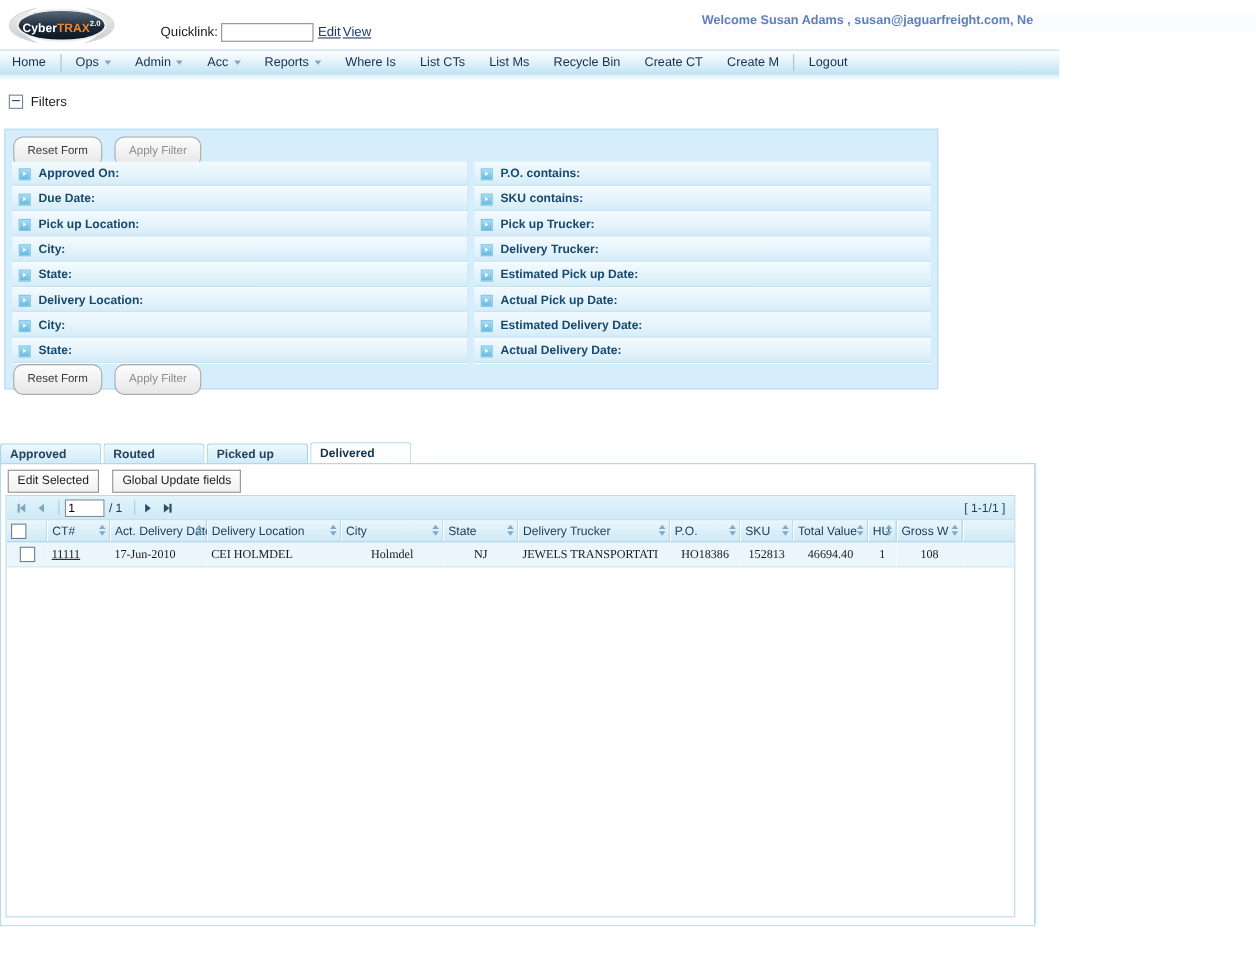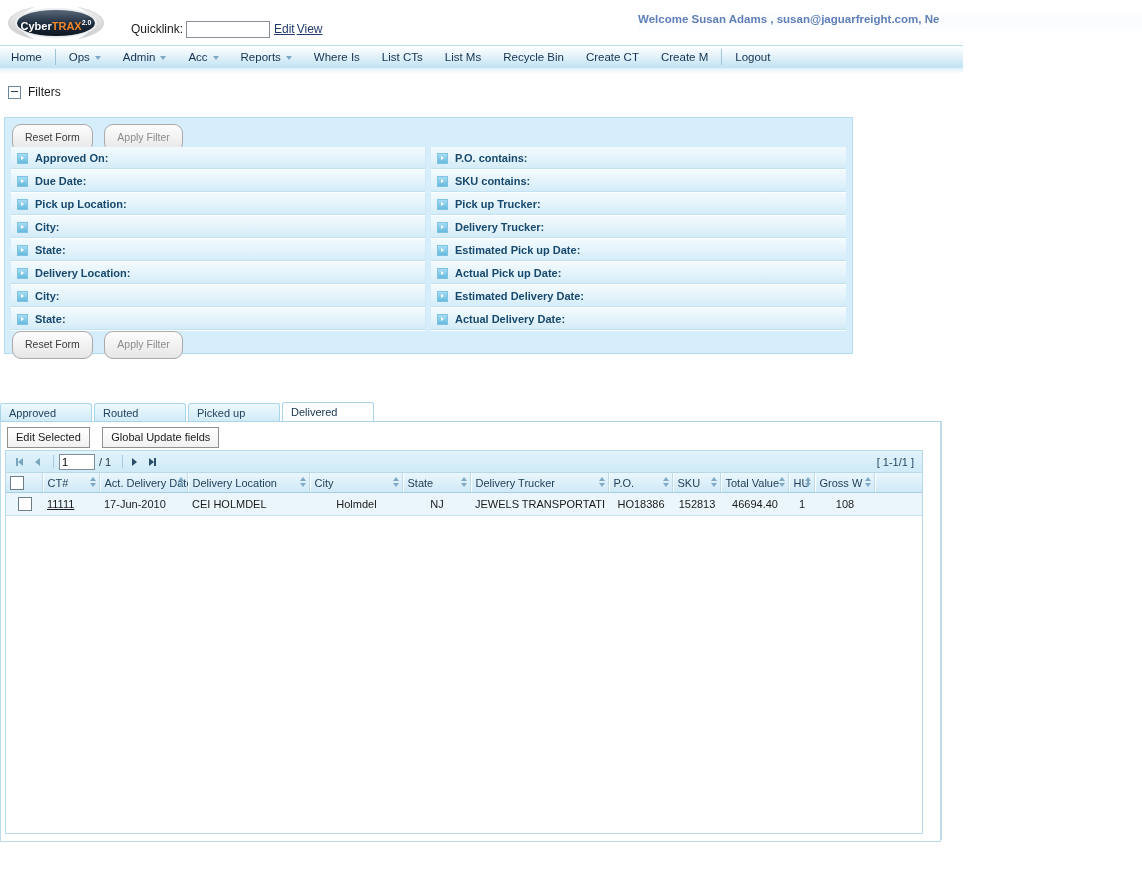--- a/index.html
+++ b/index.html
@@ -41,21 +41,21 @@
   #logo .txt {
     position: absolute; left: 0; top: 0; width: 78px; height: 26px;
     line-height: 26px; text-align: center;
     font-size: 11px; font-weight: bold; color: #ffffff;
     white-space: nowrap;
   }
   #logo .txt .trax { color: #f0862a; }
   #logo .txt .ver { font-size: 7px; vertical-align: super; color: #ffffff; }
 
   #quicklink {
-    position: absolute; left: 131px; top: 21px;
+    position: absolute; left: 146px; top: 21px;
     font-size: 12px; color: #222;
     white-space: nowrap;
   }
   #quicklink .ql-label { font-size: 12px; color: #1a1a1a; }
   #quicklink input {
     width: 78px; height: 15px;
     margin: 0 4px 0 3px;
     border: 1px solid #8a9099;
     font-family: "Liberation Sans", sans-serif;
     font-size: 11px;
@@ -188,20 +188,21 @@
   .tab {
     height: 18px; line-height: 18px;
     padding: 0 8px; min-width: 74px;
     font-size: 11px; color: #24435f;
     background: linear-gradient(#eef9fe, #cfeaf7);
     border: 1px solid #a9d4e9;
     border-bottom: none;
     margin-right: 2px;
     border-radius: 3px 3px 0 0;
     white-space: nowrap;
+    font-weight: bold;
   }
   .tab.active {
     background: #ffffff;
     color: #14324f;
     height: 19px; line-height: 19px;
   }
 
   
   #gridpanel {
     position: absolute; left: 0; top: 421px;
@@ -296,21 +297,21 @@
     border-right: 3.5px solid transparent;
   }
   table.grid th .sorter u { border-bottom: 4px solid #7fa9c6; margin-bottom: 2px; }
   table.grid th .sorter s { border-top: 4px solid #7fa9c6; }
   table.grid td {
     height: 22px;
     font-size: 11px; color: #1a1a1a;
     background: #eaf6fc;
     border-bottom: 1px solid #c8e2f0;
     padding: 0 4px;
-    white-space: nowrap; overflow: hidden;
+    white-space: nowrap; overflow: hidden; font-family: Liberation Serif, serif;
   }
   td.c-center, th.c-center { text-align: center; }
   td.c-right { text-align: center; }
   td a.ctlink { color: #1a1a1a; text-decoration: underline; }
   .chkbox {
     display: inline-block; width: 12px; height: 12px;
     border: 1px solid #6f7d8a; background: #ffffff;
     vertical-align: middle;
   }
   #gridbody-fill { height: 300px; background: #ffffff; }

